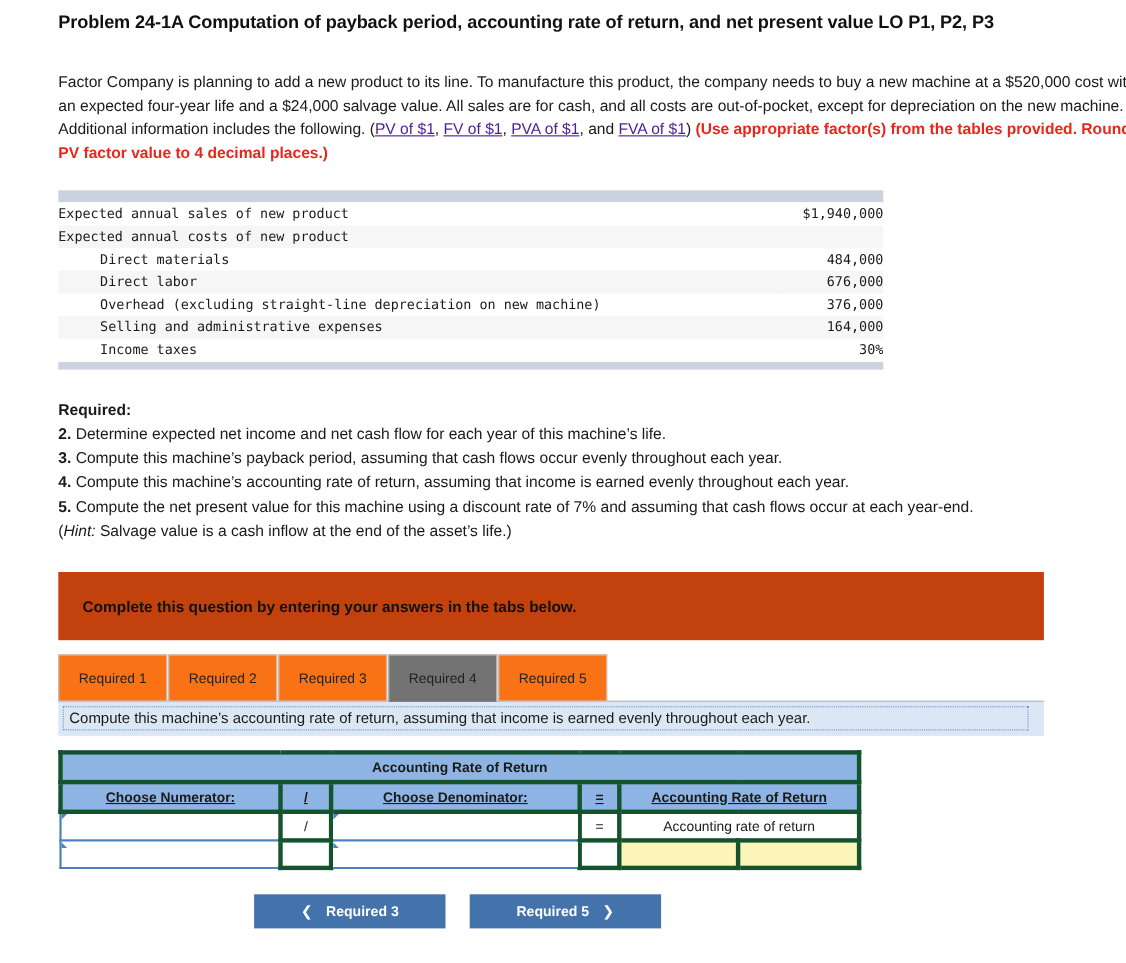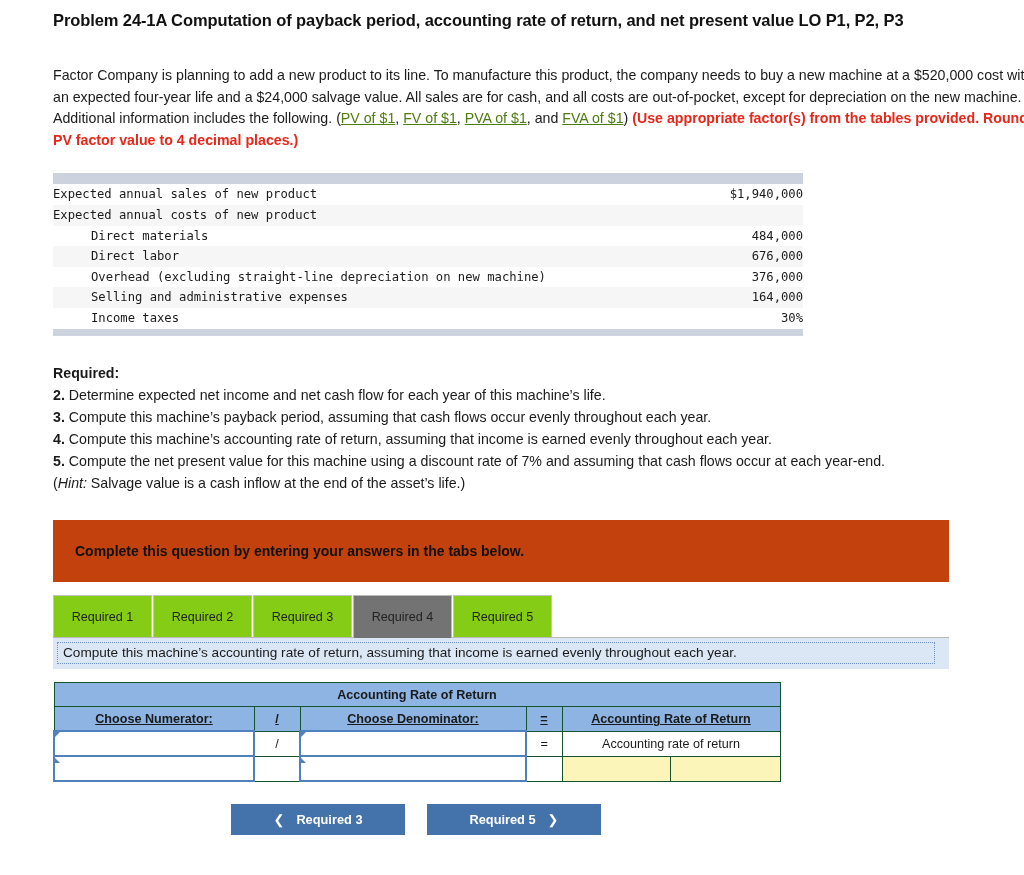--- a/index.html
+++ b/index.html
@@ -35,21 +35,21 @@
 
   
   .intro {
     margin-top: 34px;
     font-size: 14.2px;
     line-height: 1.52;
     max-width: 990px;
     color: #1a1a1a;
   }
   .lnk {
-    color: #4d7c0f;
+    color: #4c1d95;
     text-decoration: underline;
   }
   .red-bold {
     color: #e8271a;
     font-weight: bold;
   }
 
   
   .facts-wrap {
     margin-top: 22px;
@@ -120,21 +120,21 @@
     height: 44px;
     position: relative;
     width: 896px;
   }
   .tab {
     width: 99px;
     height: 43px;
     box-sizing: border-box;
     border: 1px solid #c4c4c4;
     border-bottom: none;
-    background: #84cc16;
+    background: #f97316;
     display: flex;
     align-items: center;
     justify-content: center;
     font-size: 12.6px;
     color: #222222;
     margin-right: 1px;
   }
   .tab.active {
     background: #737373;
     border-color: #b9b9b9;
@@ -164,21 +164,21 @@
 
   
   .arr-wrap { margin-top: 12px; }
   table.arr {
     border-collapse: collapse;
     table-layout: fixed;
     width: 726px;
     font-size: 12.6px;
   }
   table.arr td {
-    border: 1px solid #14532d;
+    border: 4px solid #14532d;
     height: 21px;
     padding: 0;
   }
   .arr-title {
     background: #8db4e2;
     font-weight: bold;
     text-align: center;
     color: #1a1a1a;
     height: 23px !important;
   }

